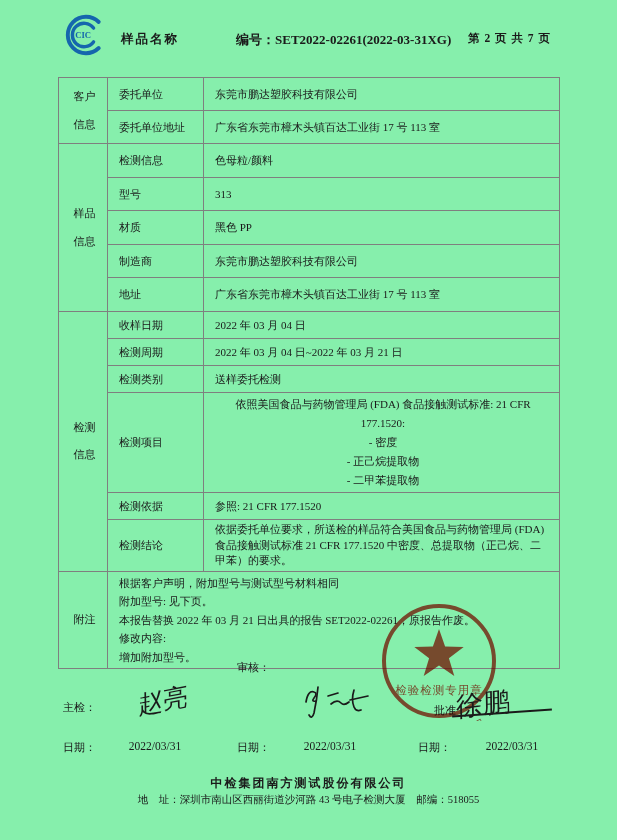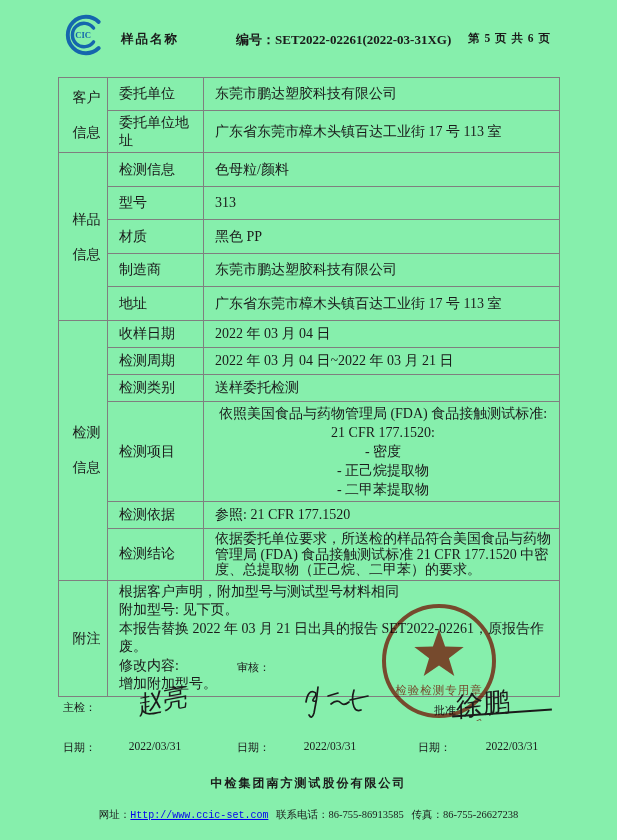--- a/index.html
+++ b/index.html
@@ -7,21 +7,21 @@
     position:relative; width:617px; height:840px; background:#86efac;
     font-family:"Liberation Serif","DejaVu Serif",serif; color:#1a1a1a;
     overflow:hidden;
   }
   
   .hdr-logo { position:absolute; left:58px; top:12px; width:52px; height:46px; }
   .hdr-title { position:absolute; left:121px; top:31px; font-size:12.5px; font-weight:bold; letter-spacing:2px; }
   .hdr-no { position:absolute; left:236px; top:31px; font-size:13px; font-weight:bold; }
   .hdr-page { position:absolute; left:468px; top:31px; font-size:11.5px; font-weight:bold; letter-spacing:1px; }
   
-  table.report { position:absolute; left:58px; top:77px; width:501px; border-collapse:collapse; table-layout:fixed; font-size:14px; }
+  table.report { position:absolute; left:58px; top:77px; width:501px; border-collapse:collapse; table-layout:fixed; font-size:11px; }
   table.report td { border:1px solid #7f7f7f; padding:2px 8px 2px 11px; vertical-align:middle; overflow:hidden; }
   td.sec { text-align:center; padding:2px 2px; }
   td.sec .vwrap { display:inline-block; width:2.35em; line-height:2.5; text-align:center; }
   .h33 { height:33px; } .h34 { height:34px; } .h27 { height:27px; }
   .h82 { height:82px; } .h47 { height:47px; } .h93 { height:93px; }
   .pre { white-space:pre-line; }
   .lh19 { line-height:19px;text-align:center; } .lh16 { line-height:15.5px; } .lh18 { line-height:18.5px;margin-top:22px; }
   
   .sig-label { position:absolute; font-size:11px; }
   .sig-name { position:absolute; font-size:25px; font-weight:400; white-space:nowrap; }
@@ -45,21 +45,21 @@
 
 <div class="page">
 
   <svg class="hdr-logo" viewBox="0 0 60 52">
     <path d="M 47,11 A 21,21 0 1 0 47,41" fill="none" stroke="#1566ad" stroke-width="4.5" stroke-linecap="round"></path>
     <path d="M 41,18 A 13.5,13.5 0 1 0 41,34" fill="none" stroke="#1566ad" stroke-width="4" stroke-linecap="round"></path>
     <text x="29" y="30" text-anchor="middle" font-size="10" font-weight="bold" fill="#1566ad" font-family="Liberation Serif, serif">CIC</text>
   </svg>
   <div class="hdr-title">样品名称</div>
   <div class="hdr-no"><span>编号：</span><span>SET2022-02261(2022-03-31XG)</span></div>
-  <div class="hdr-page">第 5 页 共 6 页</div>
+  <div class="hdr-page">第 2 页 共 7 页</div>
 
   <table class="report">
     <colgroup>
         <col style="width:49px">
         <col style="width:96px">
         <col style="width:356px">
       </colgroup>
 
     <tbody>
         <tr class="h33">
@@ -166,19 +166,18 @@
   <div class="sig3-line"></div>
 
   <span class="date-label" style="left:63px;">日期：</span>
   <span class="date-val" style="left:113px;">2022/03/31</span>
   <span class="date-label" style="left:237px;">日期：</span>
   <span class="date-val" style="left:288px;">2022/03/31</span>
   <span class="date-label" style="left:418px;">日期：</span>
   <span class="date-val" style="left:470px;">2022/03/31</span>
 
   <div class="ft ft-company">中检集团南方测试股份有限公司</div>
-  <div class="ft ft-line3">
-    <span>网址：</span><span class="link">Http://www.ccic-set.com</span>
-    <span style="margin-left:5px;">联系电话：</span><span>86-755-86913585</span>
-    <span style="margin-left:5px;">传真：</span><span>86-755-26627238</span>
+  <div class="ft ft-line2">
+    <span>地　址：</span><span>深圳市南山区西丽街道沙河路 43 号电子检测大厦</span>
+    <span style="margin-left:8px;">邮编：</span><span>518055</span>
   </div>
 
 </div>
 
 </body></html>

